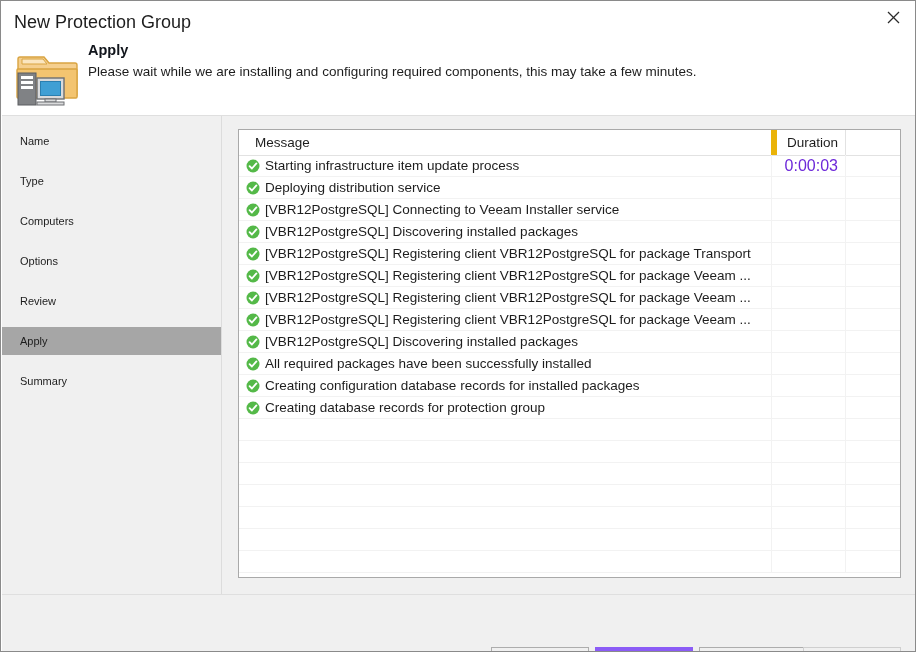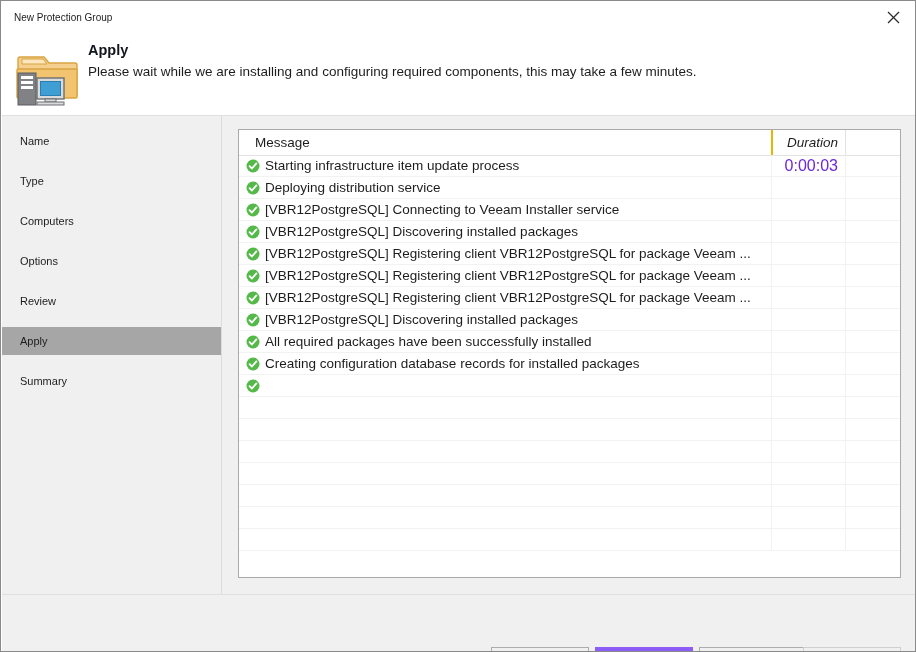--- a/index.html
+++ b/index.html
@@ -24,21 +24,21 @@
   
   #titlebar {
     position: absolute;
     left: 1px; top: 1px;
     width: 914px; height: 37px;
     background: #ffffff;
   }
   #title-text {
     position: absolute;
     left: 12px; top: 10px;
-    font-size: 10px;
+    font-size: 18px;
     color: #1d1d1d;
     white-space: nowrap;
   }
   #close-button {
     position: absolute;
     right: 0px; top: 0px;
     width: 46px; height: 31px;
     display: flex;
     align-items: center;
     justify-content: center;
@@ -154,22 +154,21 @@
     white-space: nowrap;
   }
   #col-head-message {
     left: 0; width: 532px;
     padding-left: 16px;
   }
   #col-head-duration {
     left: 532px; width: 74px;
     justify-content: flex-end;
     padding-right: 7px;
-    border-left: 2px solid #eab308;
-    font-style: italic;
+    border-left: 6px solid #eab308;
   }
   #col-head-extra {
     left: 606px; width: 55px;
     border-left: 1px solid #e2e2e2;
   }
 
   #rows-clip {
     position: absolute;
     left: 0; top: 25px;
     width: 100%;
@@ -390,20 +389,31 @@
               </div>
               <div class="cell-duration"></div>
               <div class="cell-extra"></div>
             </div>
             <div class="row">
               <div class="cell-message">
                 <span class="status-icon"><svg width="14" height="14" viewBox="0 0 14 14">
                     <circle cx="7" cy="7" r="6.5" fill="#54b948"></circle>
                     <path d="M3.6 7.2 L5.9 9.5 L10.4 4.4" fill="none" stroke="#ffffff" stroke-width="1.8" stroke-linecap="round" stroke-linejoin="round"></path>
                   </svg></span>
+                <span class="msg-text">[VBR12PostgreSQL] Registering client VBR12PostgreSQL for package Transport</span>
+              </div>
+              <div class="cell-duration"></div>
+              <div class="cell-extra"></div>
+            </div>
+            <div class="row">
+              <div class="cell-message">
+                <span class="status-icon"><svg width="14" height="14" viewBox="0 0 14 14">
+                    <circle cx="7" cy="7" r="6.5" fill="#54b948"></circle>
+                    <path d="M3.6 7.2 L5.9 9.5 L10.4 4.4" fill="none" stroke="#ffffff" stroke-width="1.8" stroke-linecap="round" stroke-linejoin="round"></path>
+                  </svg></span>
                 <span class="msg-text">[VBR12PostgreSQL] Registering client VBR12PostgreSQL for package Veeam ...</span>
               </div>
               <div class="cell-duration"></div>
               <div class="cell-extra"></div>
             </div>
             <div class="row">
               <div class="cell-message">
                 <span class="status-icon"><svg width="14" height="14" viewBox="0 0 14 14">
                     <circle cx="7" cy="7" r="6.5" fill="#54b948"></circle>
                     <path d="M3.6 7.2 L5.9 9.5 L10.4 4.4" fill="none" stroke="#ffffff" stroke-width="1.8" stroke-linecap="round" stroke-linejoin="round"></path>
@@ -456,20 +466,21 @@
               </div>
               <div class="cell-duration"></div>
               <div class="cell-extra"></div>
             </div>
             <div class="row">
               <div class="cell-message">
                 <span class="status-icon"><svg width="14" height="14" viewBox="0 0 14 14">
                     <circle cx="7" cy="7" r="6.5" fill="#54b948"></circle>
                     <path d="M3.6 7.2 L5.9 9.5 L10.4 4.4" fill="none" stroke="#ffffff" stroke-width="1.8" stroke-linecap="round" stroke-linejoin="round"></path>
                   </svg></span>
+                <span class="msg-text">Creating database records for protection group</span>
               </div>
               <div class="cell-duration"></div>
               <div class="cell-extra"></div>
             </div>
             <div class="row">
               <div class="cell-message"></div>
               <div class="cell-duration"></div>
               <div class="cell-extra"></div>
             </div>
             <div class="row">

